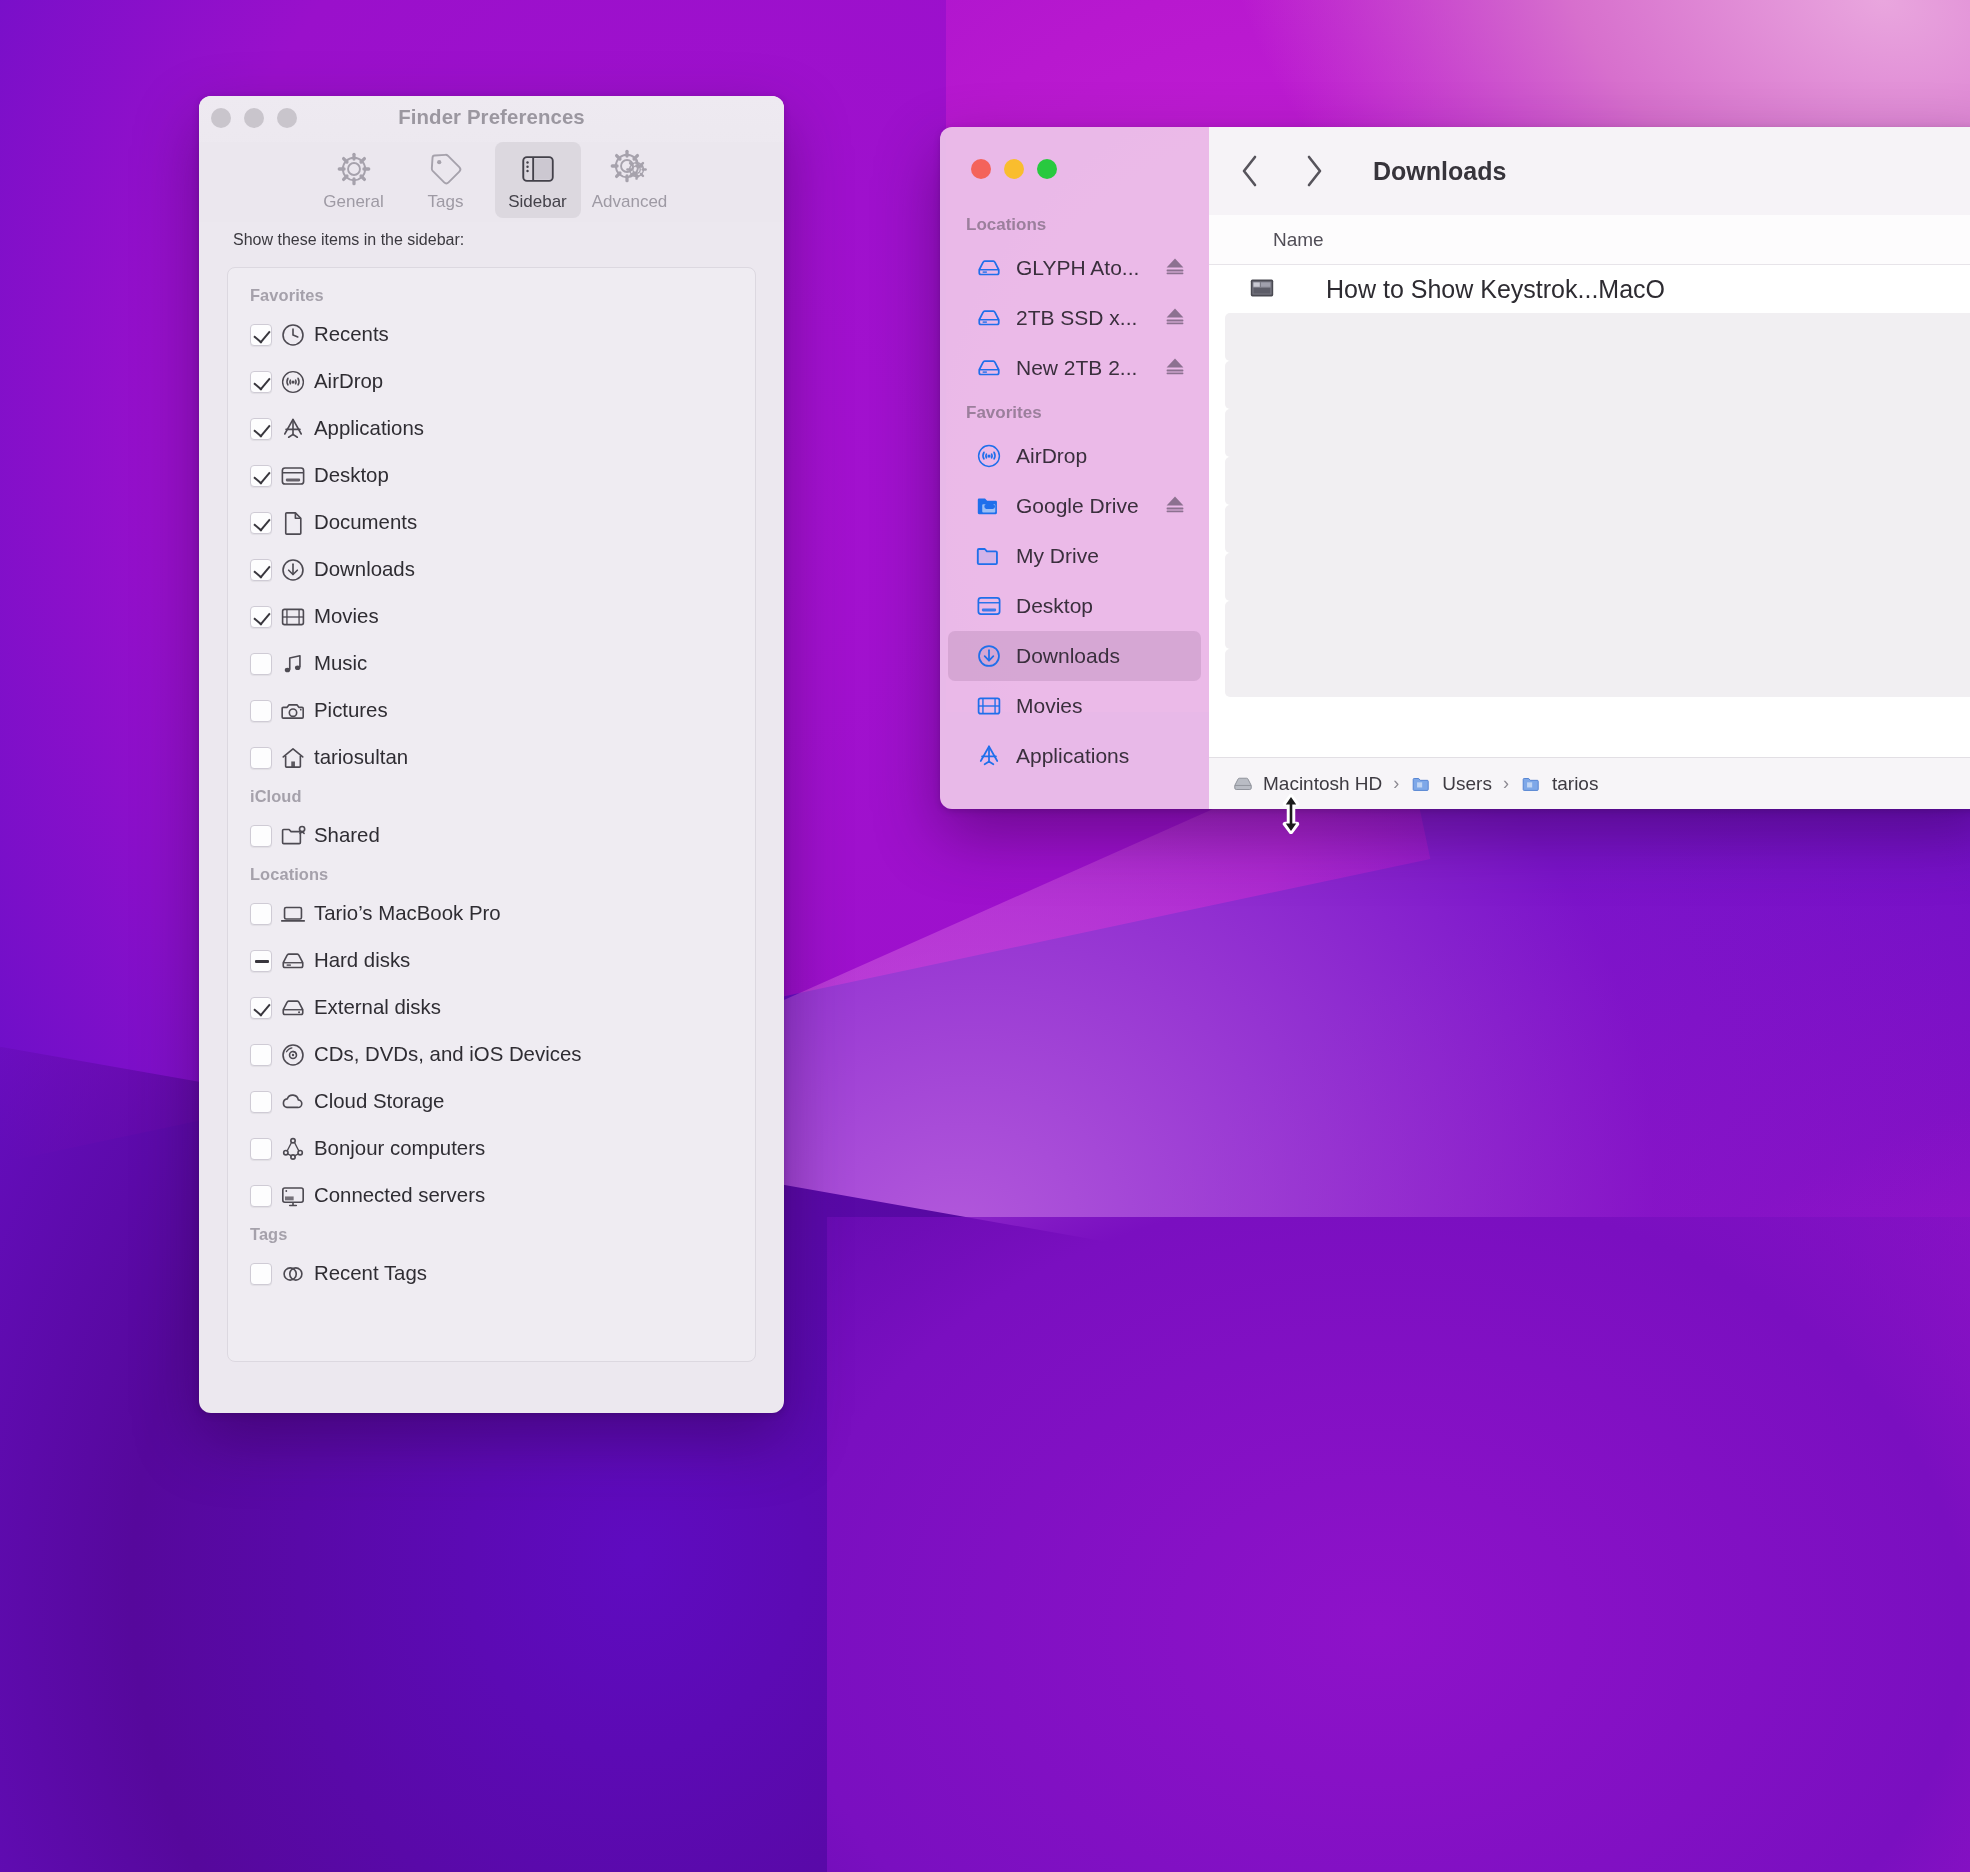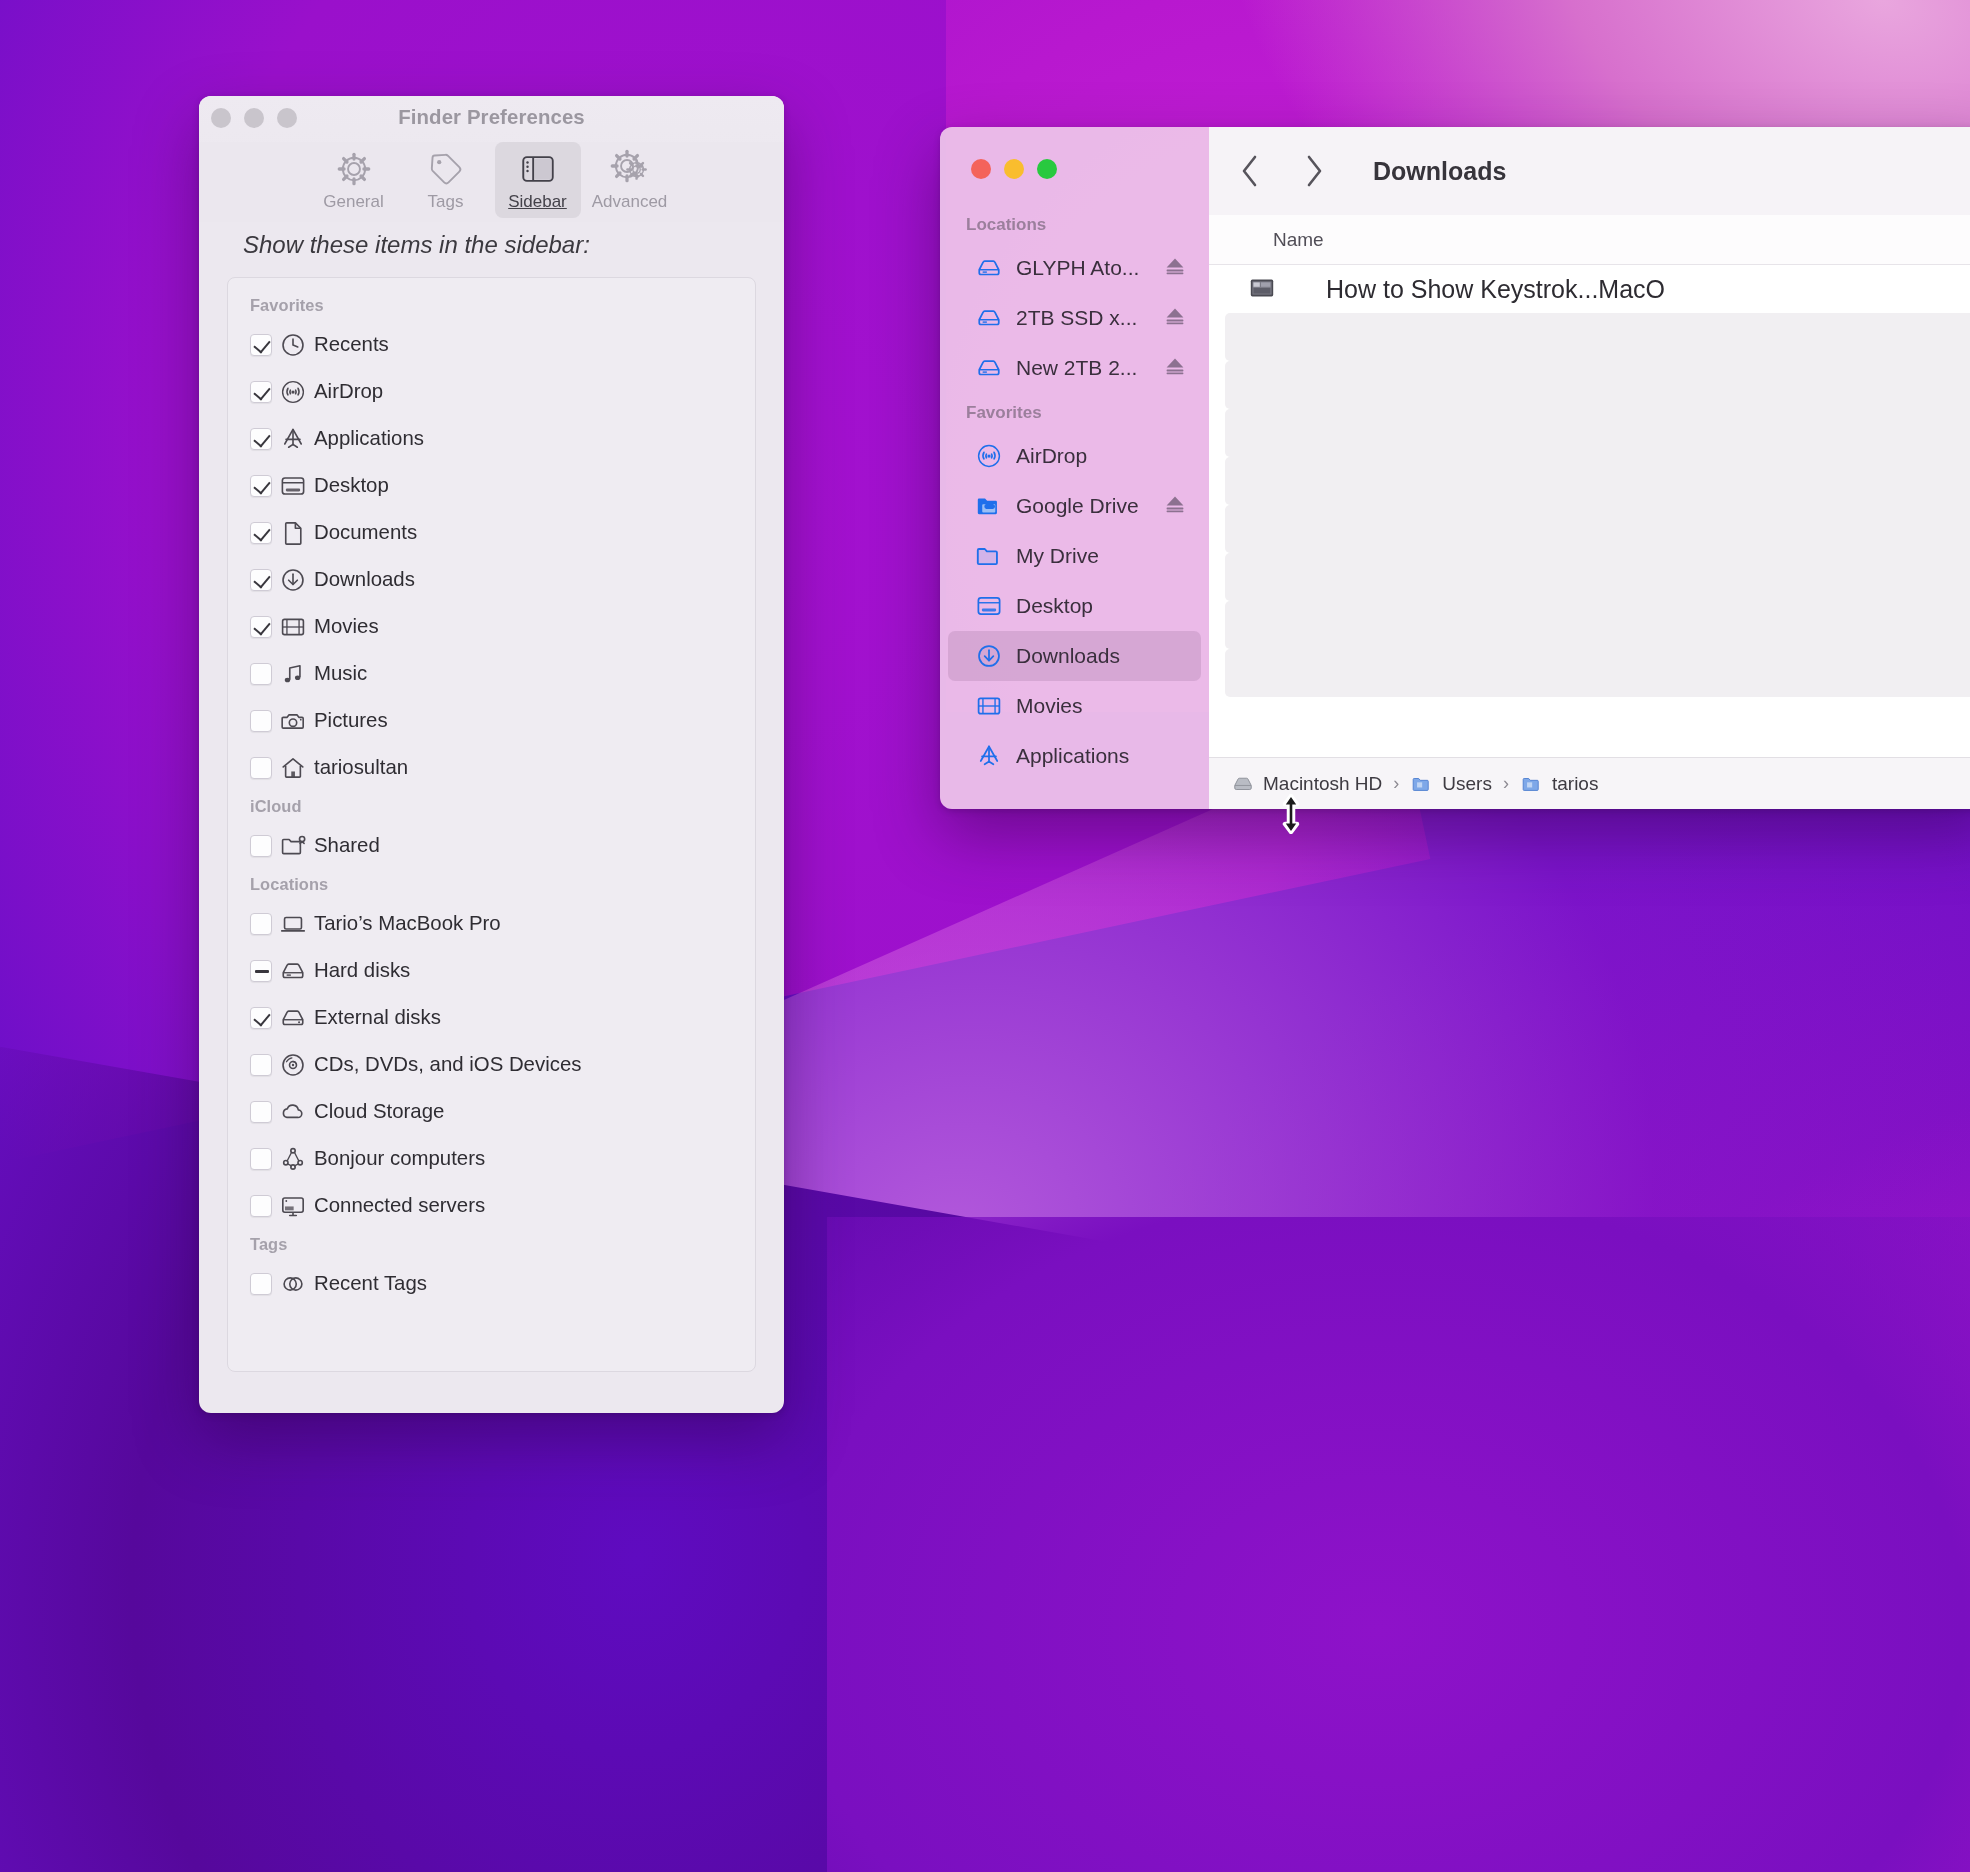--- a/index.html
+++ b/index.html
@@ -79,25 +79,25 @@
     background:#ebe7ee;
   }
   .tab {
     width:86px; height:76px; border-radius:8px;
     display:flex; flex-direction:column; align-items:center; justify-content:flex-start;
     padding-top:6px; gap:2px;
   }
   .tab.selected { background:#dcd8df; }
   .tab .tab-ico { height:42px; display:flex; align-items:center; justify-content:center; }
   .tab .tab-label { font-size:17px; color:#9e9aa4; }
-  .tab.selected .tab-label { color:#44424a;text-decoration:underline; }
+  .tab.selected .tab-label { color:#44424a; }
   #prefs-sep { height:1px; background:#d8d4dc; }
 
   #prefs-body { padding:26px 28px 0 28px; }
-  #prefs-prompt { font-size:24px; color:#3b393f; margin:8px 0 18px 16px;font-style:italic; }
+  #prefs-prompt { font-size:16px; color:#3b393f; margin:8px 0 18px 6px; }
 
   #items-box {
     border:1px solid #dcd8e0;
     border-radius:8px;
     background:rgba(255,255,255,0.18);
     padding:12px 0 18px 0;
     height:1095px;
     overflow:hidden;
   }
   .group-header {

